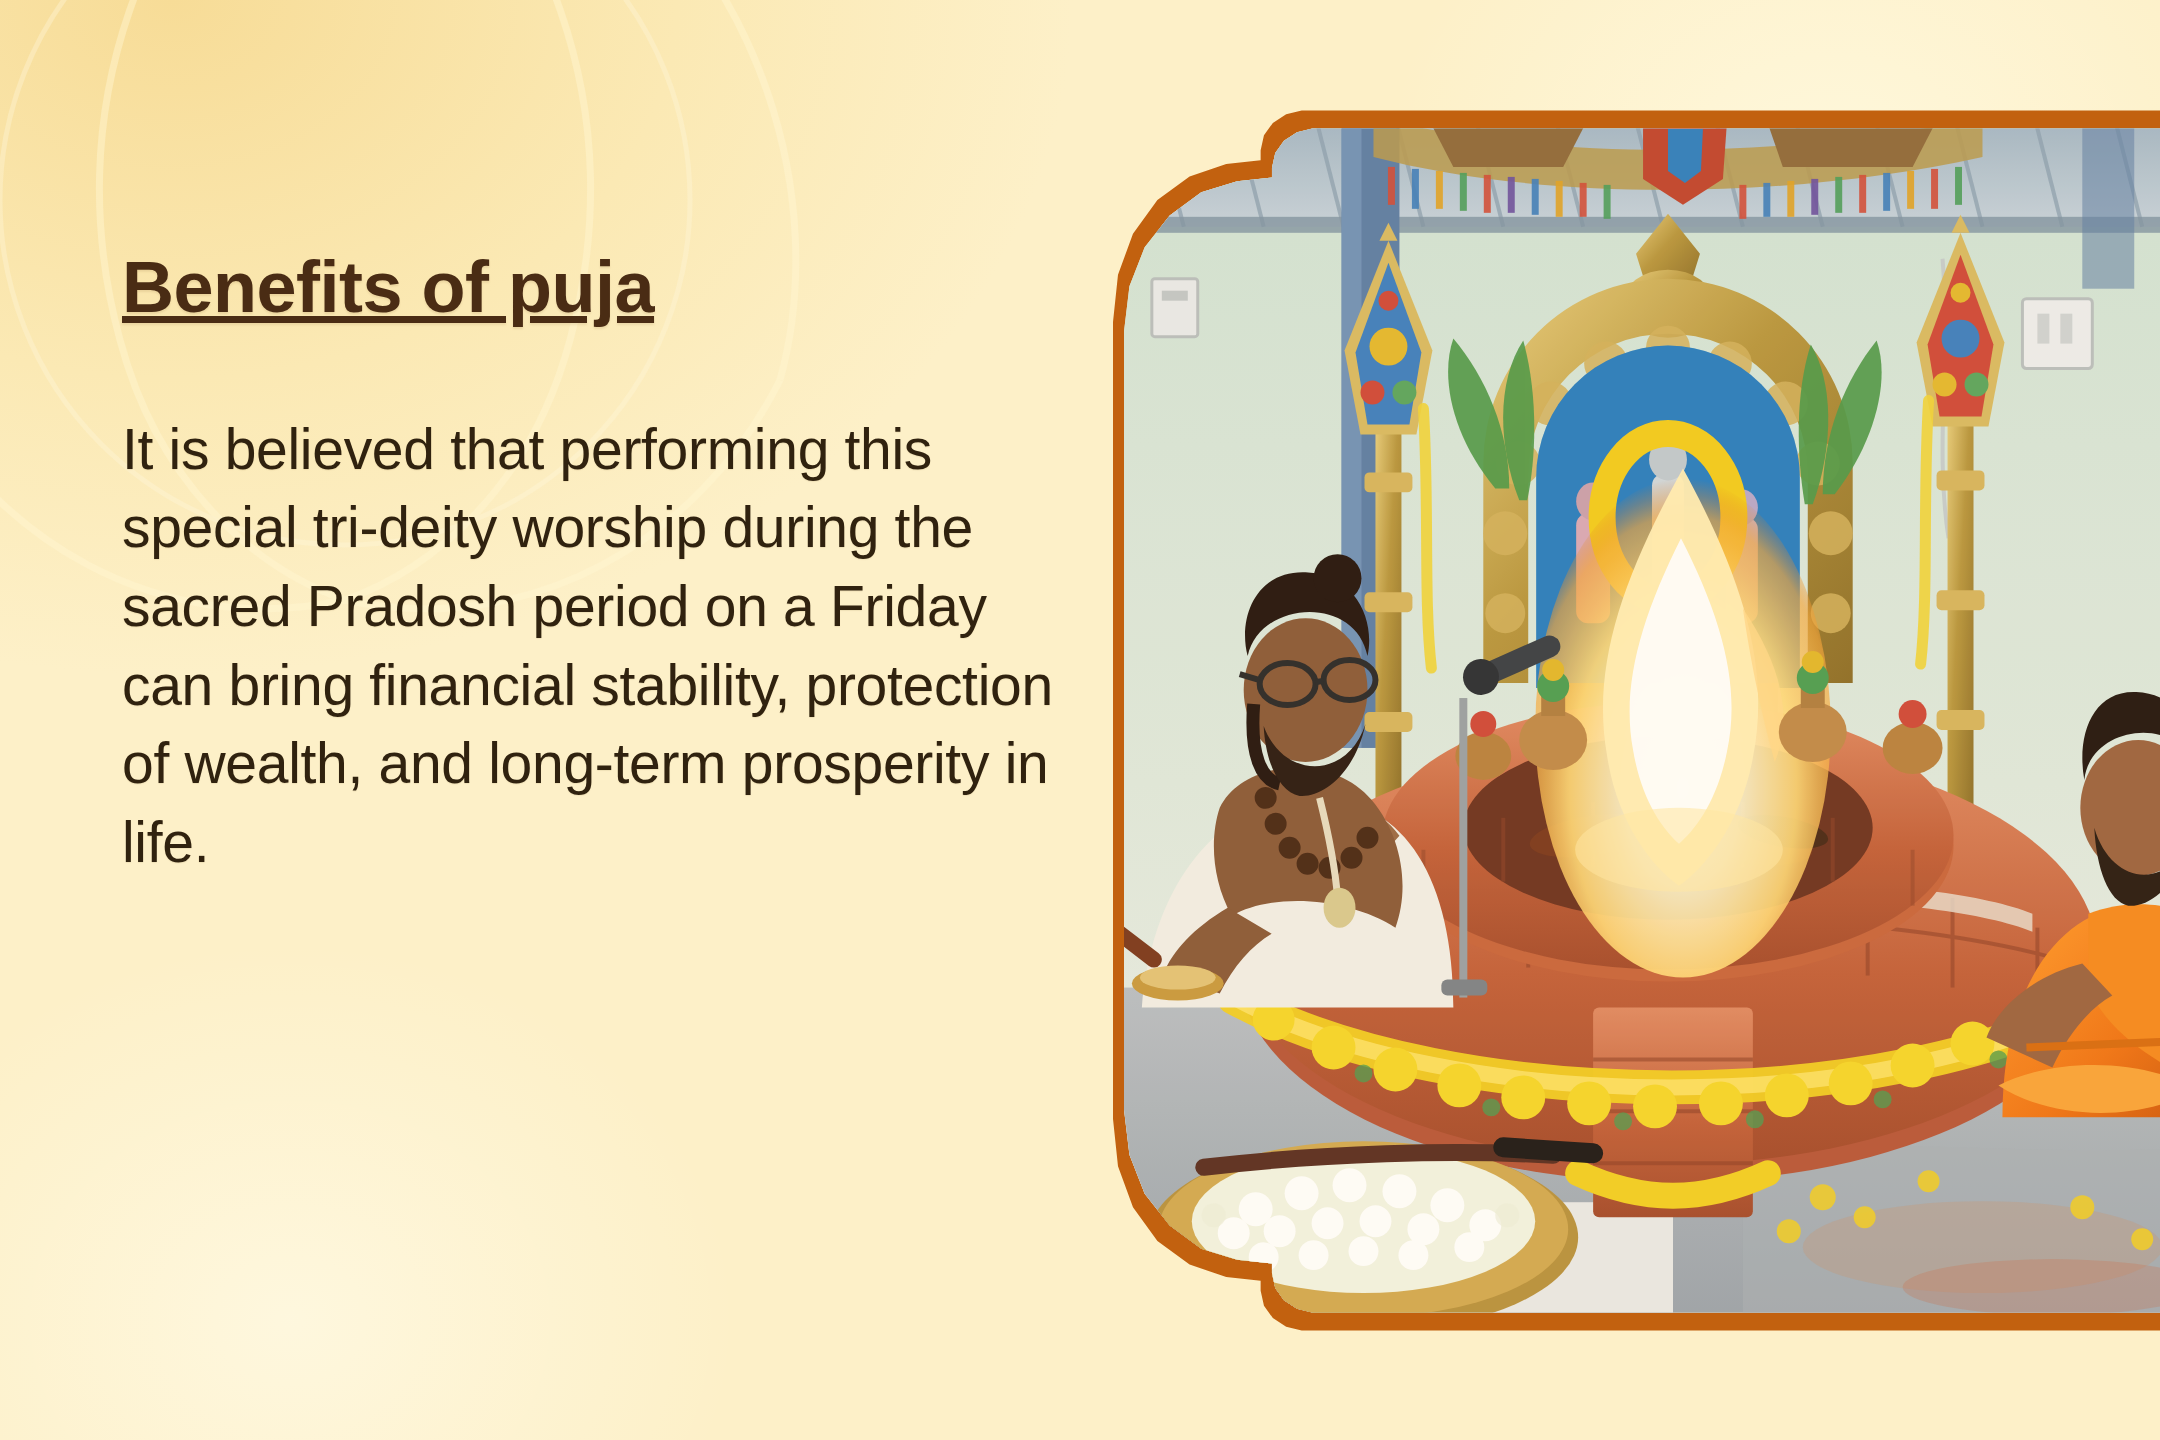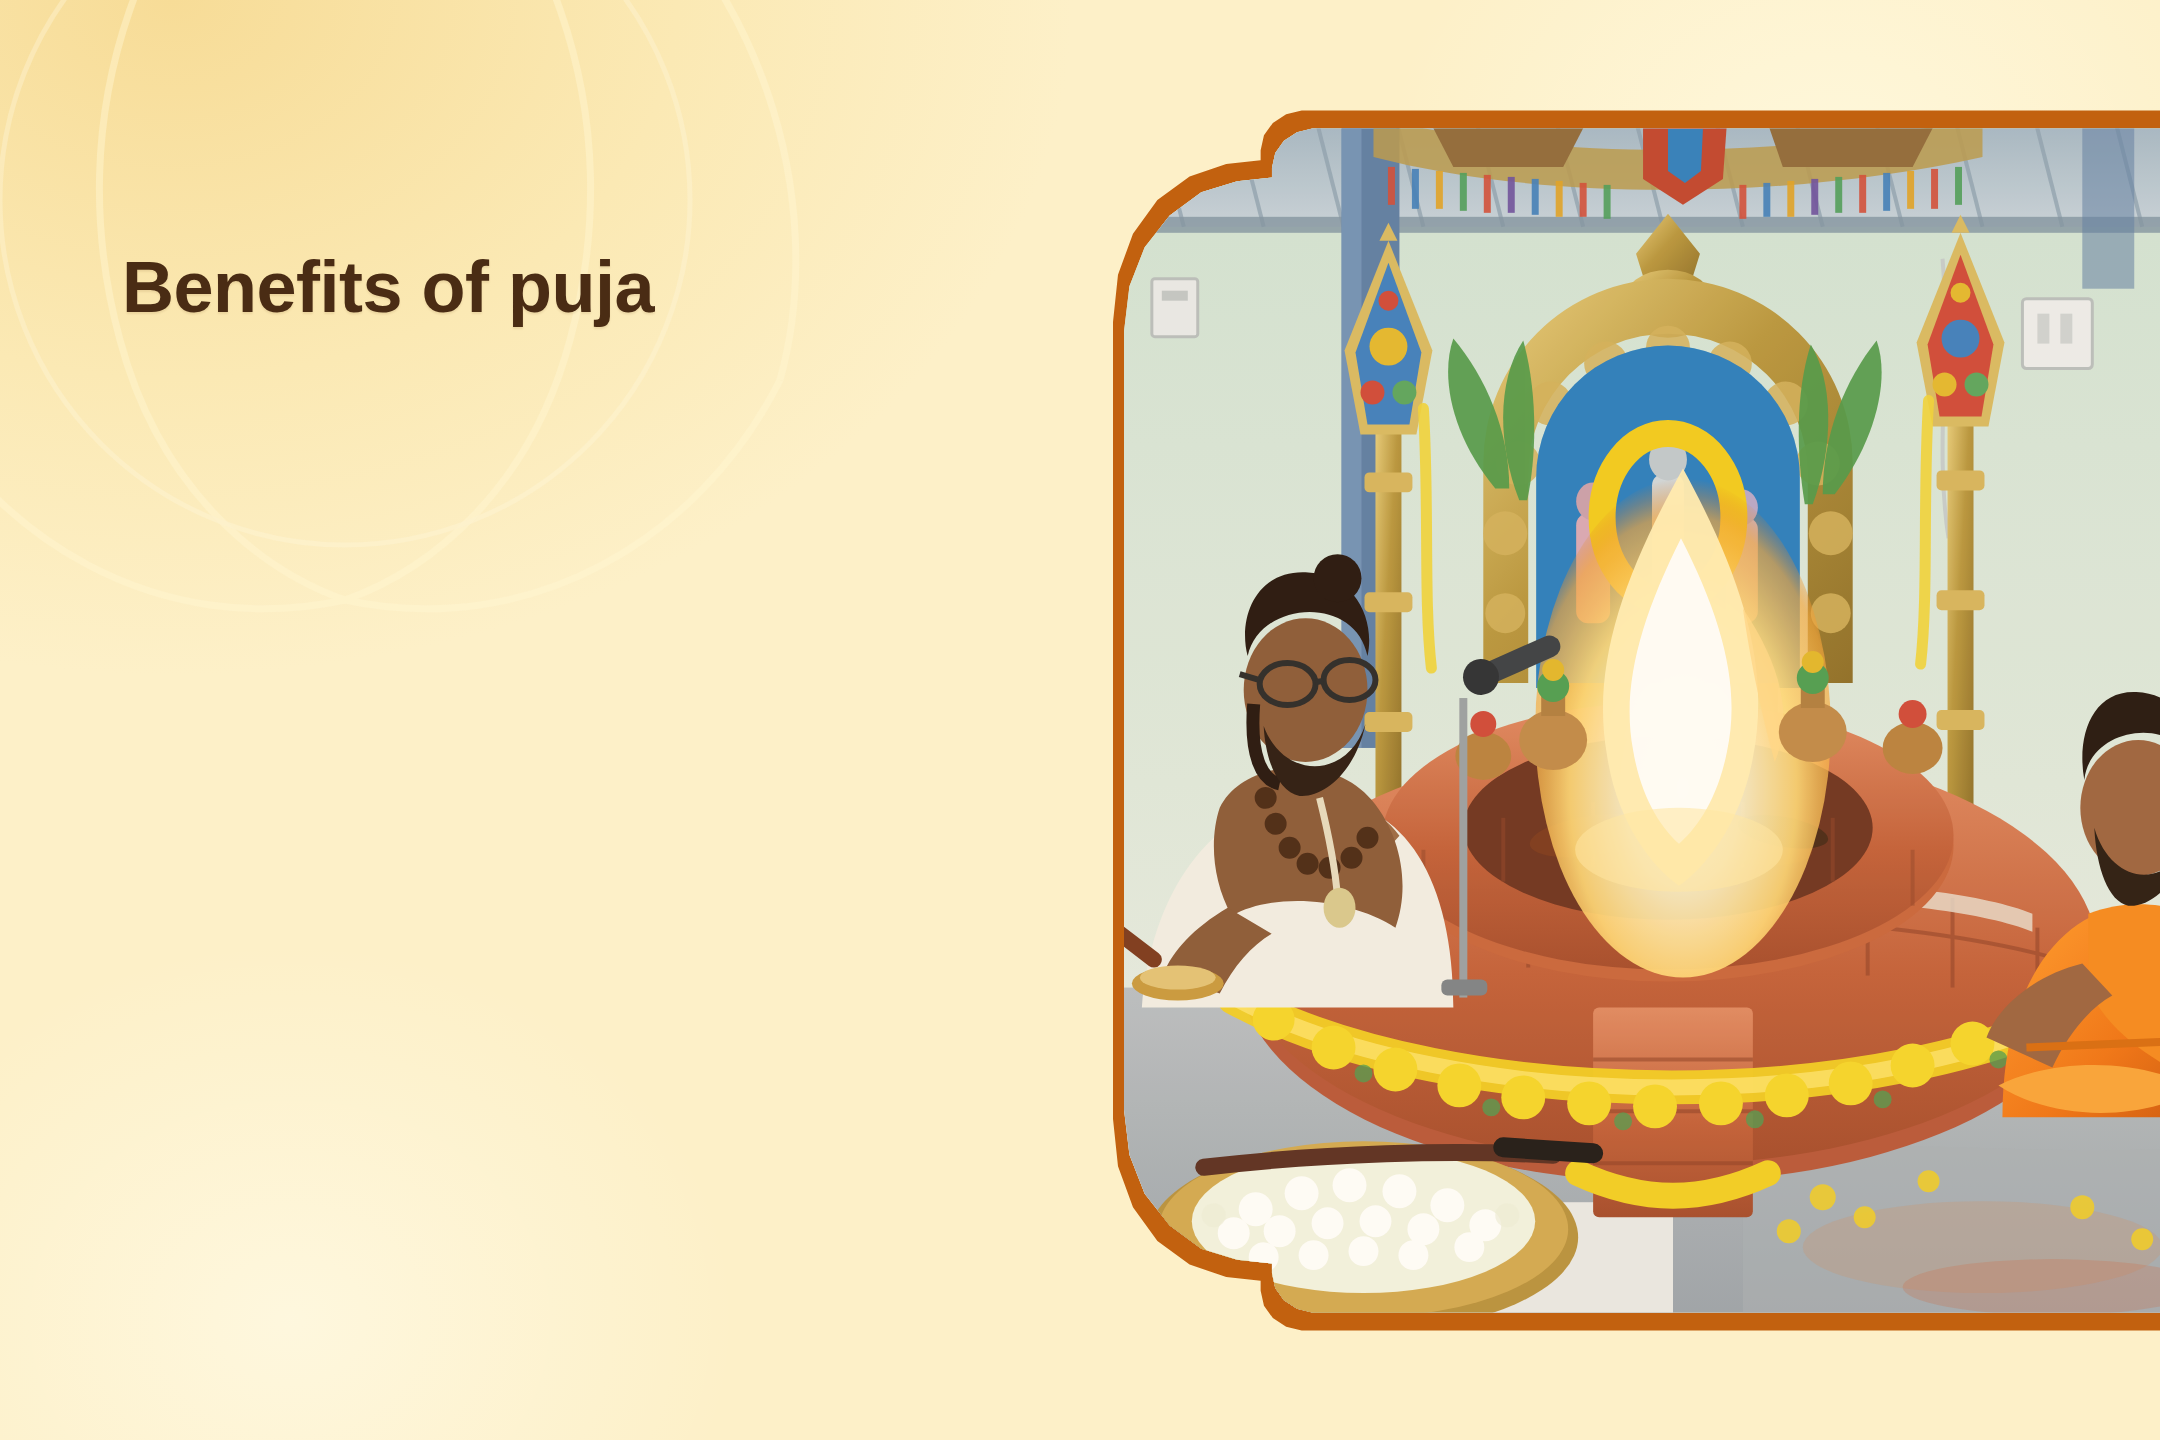--- a/index.html
+++ b/index.html
@@ -49,20 +49,21 @@
     width:950px;
   }
   .headline{
     font-size:72px;
     font-weight:700;
     letter-spacing:-0.5px;
     color:#4a2c14;
     line-height:1.05;
     margin-bottom:84px;
     text-shadow:0 2px 2px rgba(120,85,30,.12);
+    text-decoration:underline;
   }
   .body-copy{
     font-size:57px;
     font-weight:400;
     line-height:1.38;
     color:#30220f;
     letter-spacing:-0.3px;
     max-width:945px;
     text-shadow:0 1px 1px rgba(120,85,30,.10);
   }
@@ -148,20 +149,21 @@
       <g fill="none" stroke="#fdf5d8" stroke-width="5" opacity="0.7">
         <circle cx="575" cy="560" r="345"></circle>
       </g>
     </svg>
   </div>
   <div class="glow-tr"></div>
   <div class="glow-bl"></div>
 
   <div class="text-col">
     <h1 class="headline">Benefits of puja</h1>
+    <p class="body-copy">It is believed that performing this special tri-deity worship during the sacred Pradosh period on a Friday can bring financial stability, protection of wealth, and long-term prosperity in life.</p>
   </div>
 
   <div class="photo-wrap">
     <div class="photo-frame">
       <div class="photo-inner">
         <svg viewBox="0 0 1090 1225" preserveAspectRatio="xMidYMid slice" xmlns="http://www.w3.org/2000/svg" aria-hidden="true">
           <defs>
             <linearGradient id="wallg" x1="0" y1="0" x2="0" y2="1">
               <stop offset="0%" stop-color="#cfe3d4"></stop>
               <stop offset="55%" stop-color="#dfe9de"></stop>

